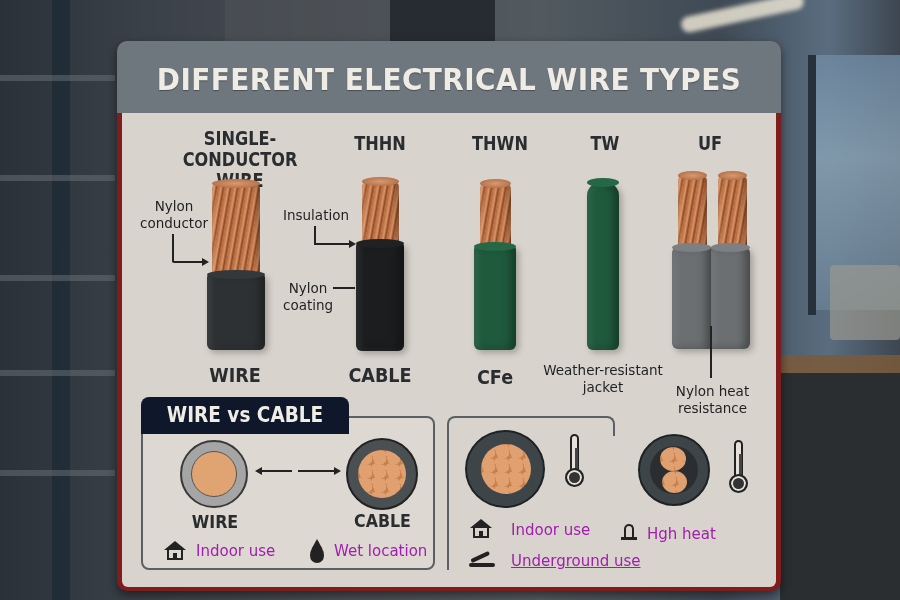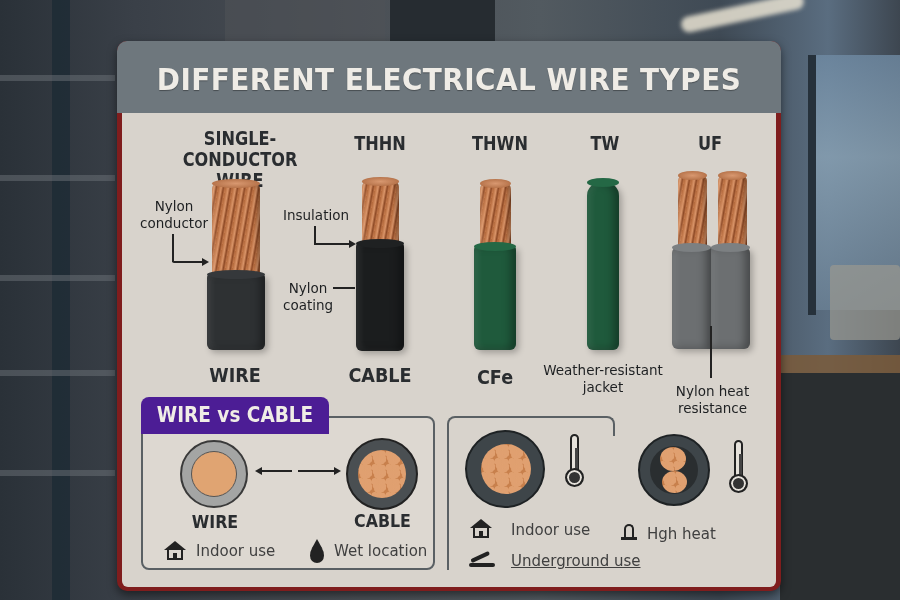--- a/index.html
+++ b/index.html
@@ -87,22 +87,22 @@
     border-top: 4px solid transparent; border-bottom: 4px solid transparent;
     border-left: 7px solid #222;
   }
 
   
   .panel-left {
     position: absolute; left: 141px; top: 416px; width: 294px; height: 154px;
     border: 2px solid #5a6064; border-radius: 8px; background: #ddd8d1;
   }
   .panel-tab {
-    position: absolute; left: 141px; top: 397px; width: 188px; height: 37px;
-    background: #4c1d95; border-radius: 8px 8px 0 0;
+    position: absolute; left: 141px; top: 397px; width: 208px; height: 37px;
+    background: #0f172a; border-radius: 8px 8px 0 0;
   }
   .panel-tab-label {
     position: absolute; left: 0; top: 6px; width: 100%; text-align: center;
     font-weight: bold; font-size: 21px; color: #f0ede6;
     font-family: "DejaVu Sans", sans-serif; transform: scaleX(0.88);
   }
   .panel-right-border {
     position: absolute; left: 447px; top: 416px; width: 168px; height: 20px;
     border-left: 2px solid #5a6064; border-top: 2px solid #5a6064; border-right: 2px solid #5a6064;
     border-radius: 8px 8px 0 0;
@@ -132,21 +132,21 @@
     position: absolute; left: 3px; top: 0; width: 9px; height: 38px;
     border: 2px solid #222; border-radius: 5px 5px 0 0; background: #e6e2db;
   }
   .thermo .fill { position: absolute; left: 3px; bottom: 0; width: 3px; height: 22px; background: #444; }
   .thermo .bulb {
     position: absolute; left: -2px; top: 34px; width: 19px; height: 19px;
     border: 2px solid #222; border-radius: 50%; background: #333;
     box-shadow: inset 0 0 0 2px #e6e2db;
   }
 
-  .legend-text { position: absolute; font-size: 15px; color: #404040; font-family: "DejaVu Sans", sans-serif; }
+  .legend-text { position: absolute; font-size: 15px; color: #a21caf; font-family: "DejaVu Sans", sans-serif; }
   .icon-house { position: absolute; width: 22px; height: 20px; }
   .icon-house .roof {
     position: absolute; left: 0; top: 0; width: 0; height: 0;
     border-left: 11px solid transparent; border-right: 11px solid transparent; border-bottom: 9px solid #222;
   }
   .icon-house .body {
     position: absolute; left: 3px; top: 8px; width: 16px; height: 11px;
     border: 2px solid #222; border-top: none; background: transparent;
   }
   .icon-house .door { position: absolute; left: 9px; top: 12px; width: 4px; height: 7px; background: #222; }

